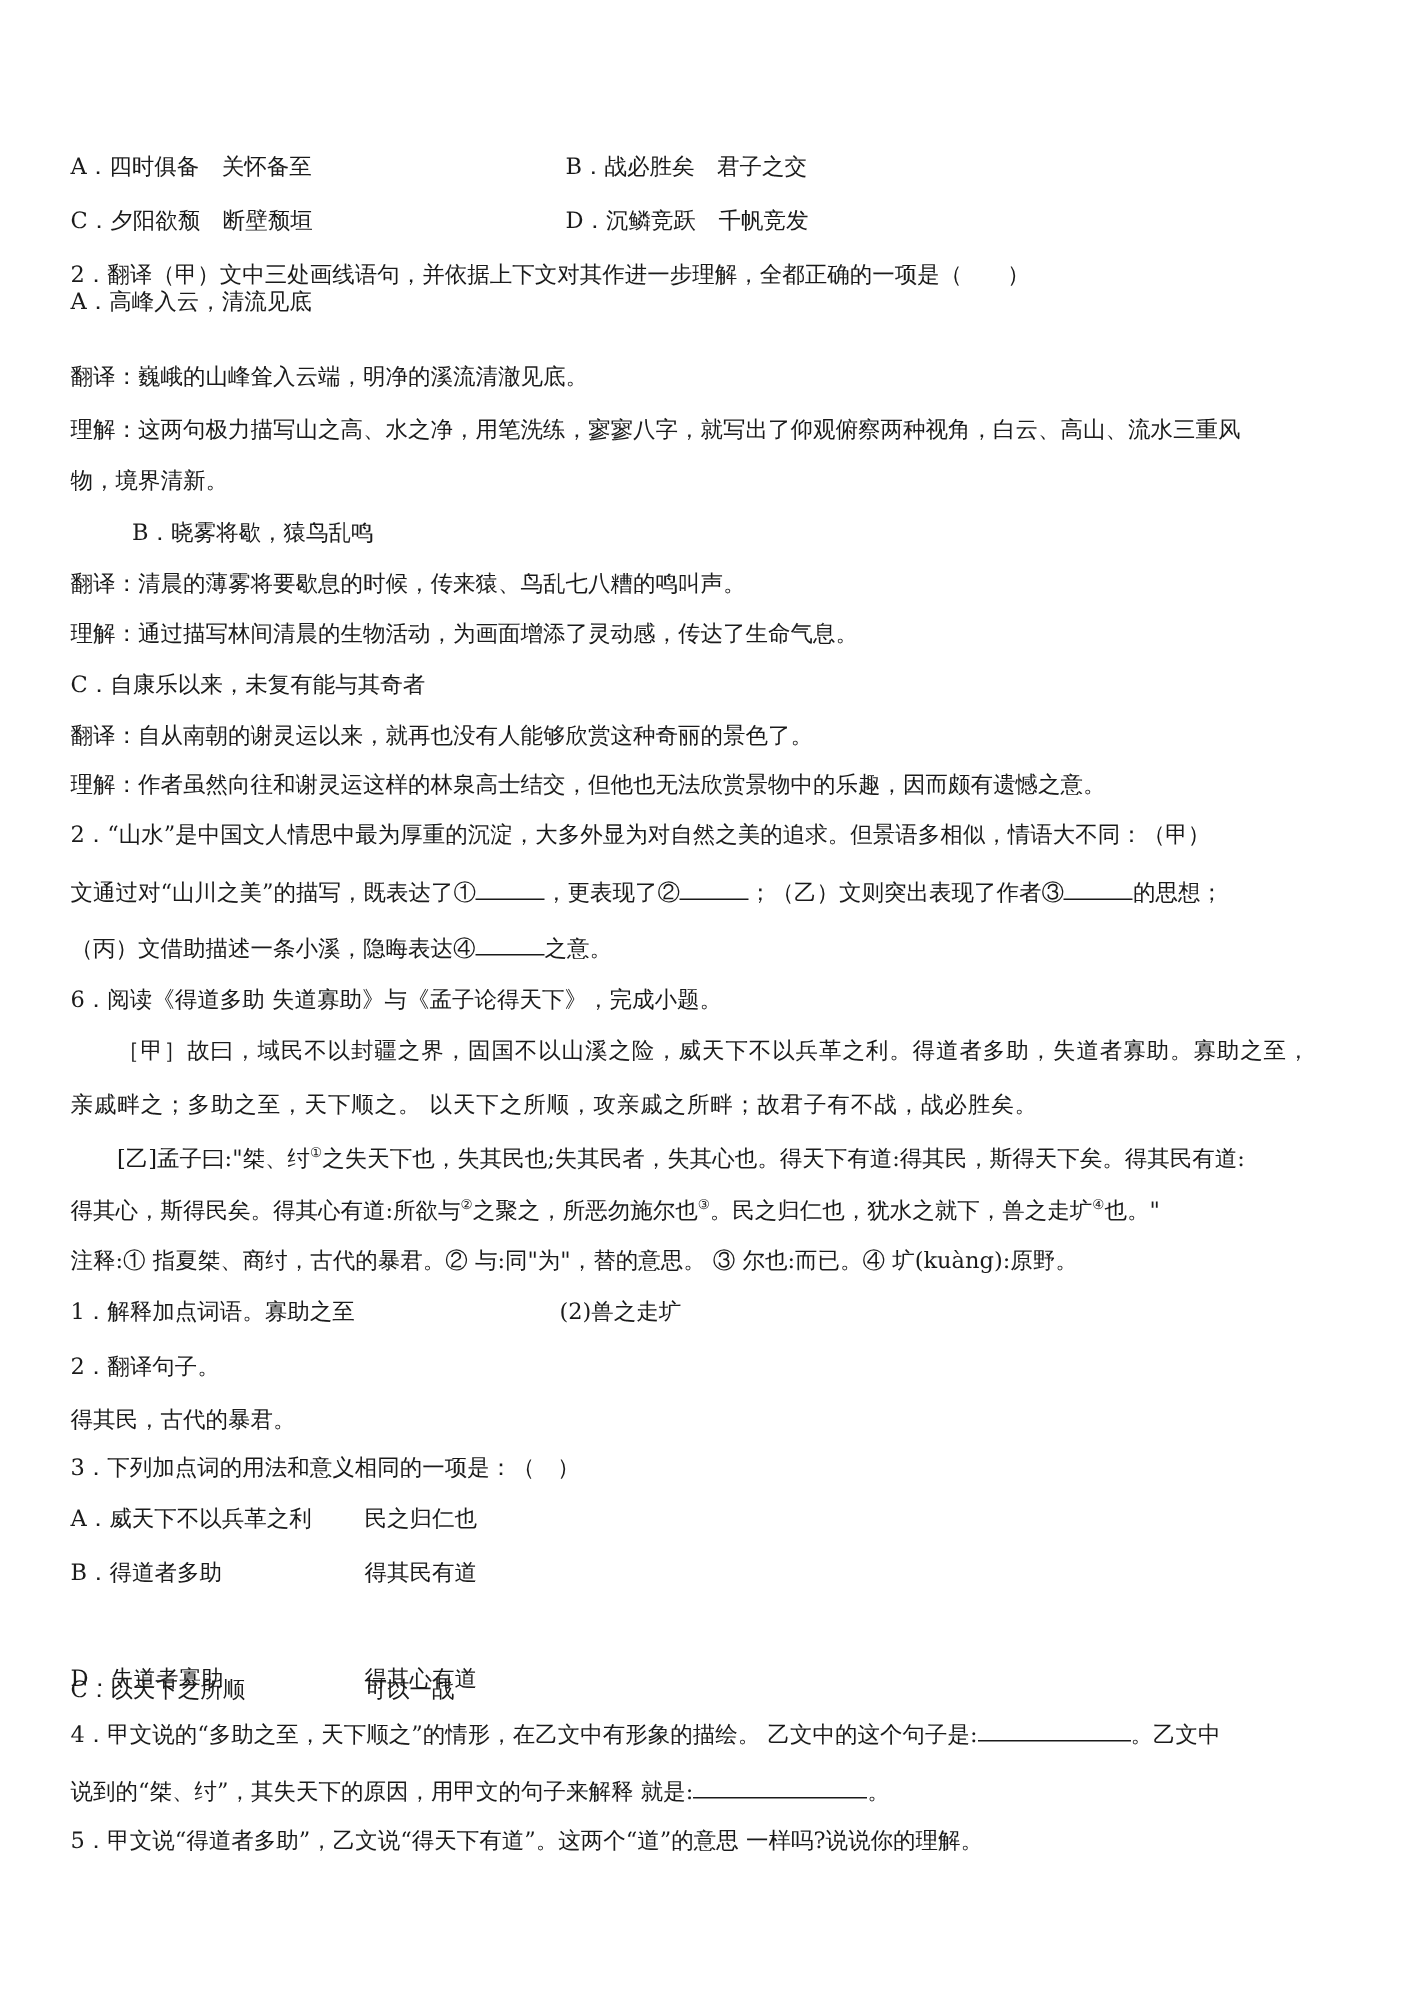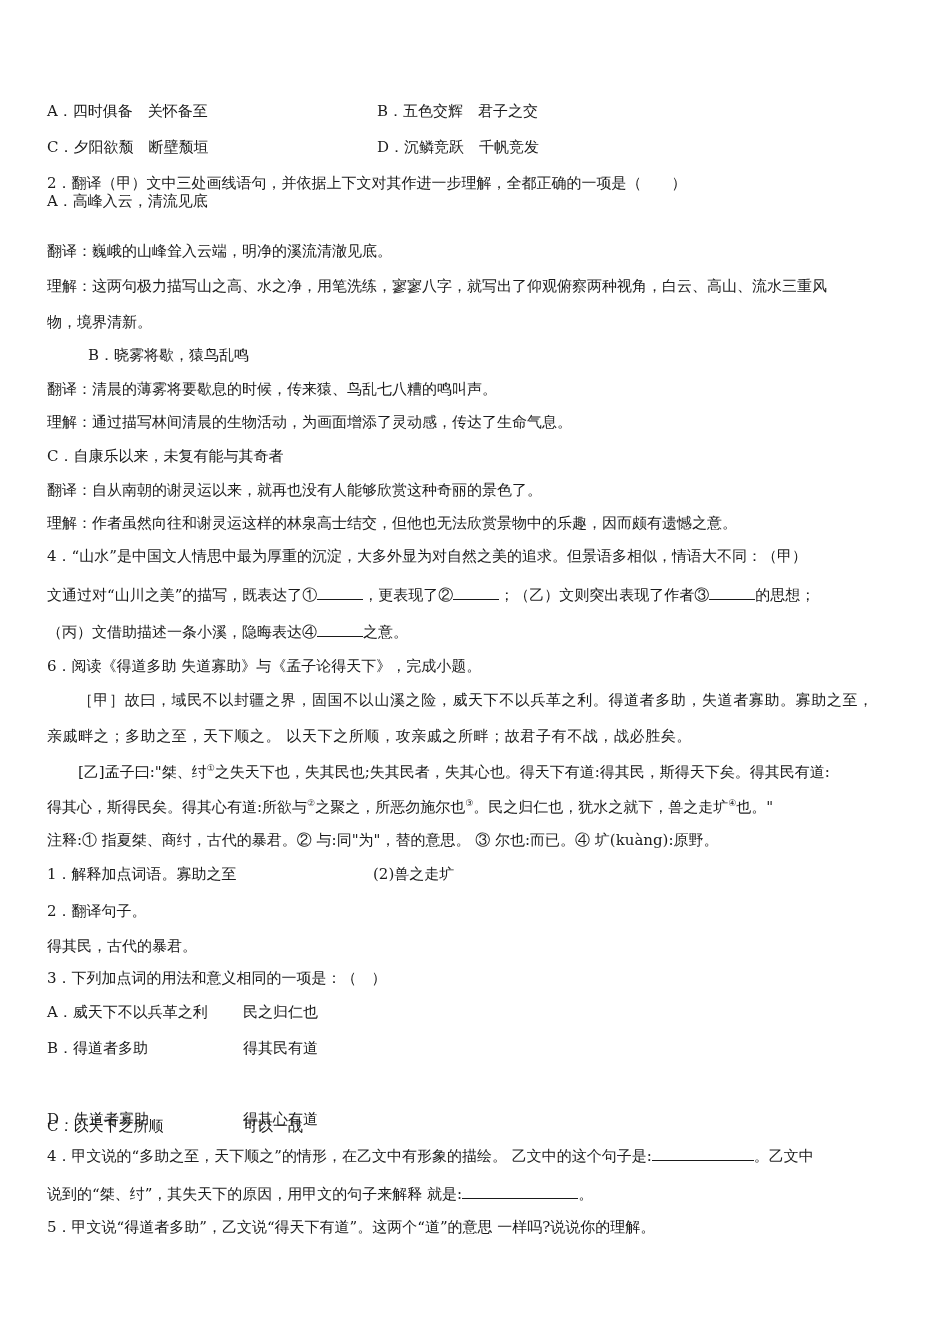--- a/index.html
+++ b/index.html
@@ -20,45 +20,45 @@
   </style>
 </head>
 <body>
 
 <div>
 
   <div class="line" style="top:101px;">
     <span>A．</span><span>四时俱备　关怀备至</span>
   </div>
   <div class="line" style="top:101px; left:377px;">
-    <span>B．</span><span>五色交辉　君子之交</span>
+    <span>B．</span><span>战必胜矣　君子之交</span>
   </div>
   <div class="line" style="top:137px;">
     <span>C．</span><span>夕阳欲颓　断壁颓垣</span>
   </div>
   <div class="line" style="top:137px; left:377px;">
     <span>D．</span><span>沉鳞竞跃　千帆竞发</span>
   </div>
 
   <div class="line" style="top:173px;text-align:center;">2．翻译（甲）文中三处画线语句，并依据上下文对其作进一步理解，全都正确的一项是（　　）</div>
 
   <div class="line" style="top:191px;">A．高峰入云，清流见底</div>
   <div class="line" style="top:241px;">翻译：巍峨的山峰耸入云端，明净的溪流清澈见底。</div>
   <div class="line" style="top:276px;">理解：这两句极力描写山之高、水之净，用笔洗练，寥寥八字，就写出了仰观俯察两种视角，白云、高山、流水三重风</div>
-  <div class="line" style="top:312px;">物，境界清新。</div>
+  <div class="line" style="top:312px;font-family:Liberation Mono, monospace;">物，境界清新。</div>
 
   <div class="line" style="top:345px;margin-left:41px;">B．晓雾将歇，猿鸟乱鸣</div>
   <div class="line" style="top:379px;">翻译：清晨的薄雾将要歇息的时候，传来猿、鸟乱七八糟的鸣叫声。</div>
   <div class="line" style="top:412px;">理解：通过描写林间清晨的生物活动，为画面增添了灵动感，传达了生命气息。</div>
 
   <div class="line" style="top:446px;">C．自康乐以来，未复有能与其奇者</div>
   <div class="line" style="top:480px;text-align:right;">翻译：自从南朝的谢灵运以来，就再也没有人能够欣赏这种奇丽的景色了。</div>
   <div class="line" style="top:513px;">理解：作者虽然向往和谢灵运这样的林泉高士结交，但他也无法欣赏景物中的乐趣，因而颇有遗憾之意。</div>
 
-  <div class="line" style="top:546px;">4．“山水”是中国文人情思中最为厚重的沉淀，大多外显为对自然之美的追求。但景语多相似，情语大不同：（甲）</div>
+  <div class="line" style="top:546px;">2．“山水”是中国文人情思中最为厚重的沉淀，大多外显为对自然之美的追求。但景语多相似，情语大不同：（甲）</div>
   <div class="line" style="top:584px;">
     <span>文通过对“山川之美”的描写，既表达了①</span><span class="blank" style="width:46px;"></span><span>，更表现了②</span><span class="blank" style="width:46px;"></span><span>；（乙）文则突出表现了作者③</span><span class="blank" style="width:46px;"></span><span>的思想；</span>
   </div>
   <div class="line" style="top:621px;">
     <span>（丙）文借助描述一条小溪，隐晦表达④</span><span class="blank" style="width:46px;"></span><span>之意。</span>
   </div>
 
   <div class="line" style="top:656px;">6．阅读《得道多助 失道寡助》与《孟子论得天下》，完成小题。</div>
   <div class="line indent kai" style="top:690px; letter-spacing:0.6px;">［甲］故曰，域民不以封疆之界，固国不以山溪之险，威天下不以兵革之利。得道者多助，失道者寡助。寡助之至，</div>
   <div class="line kai" style="top:726px; letter-spacing:0.6px;">亲戚畔之；多助之至，天下顺之。 以天下之所顺，攻亲戚之所畔；故君子有不战，战必胜矣。</div>

